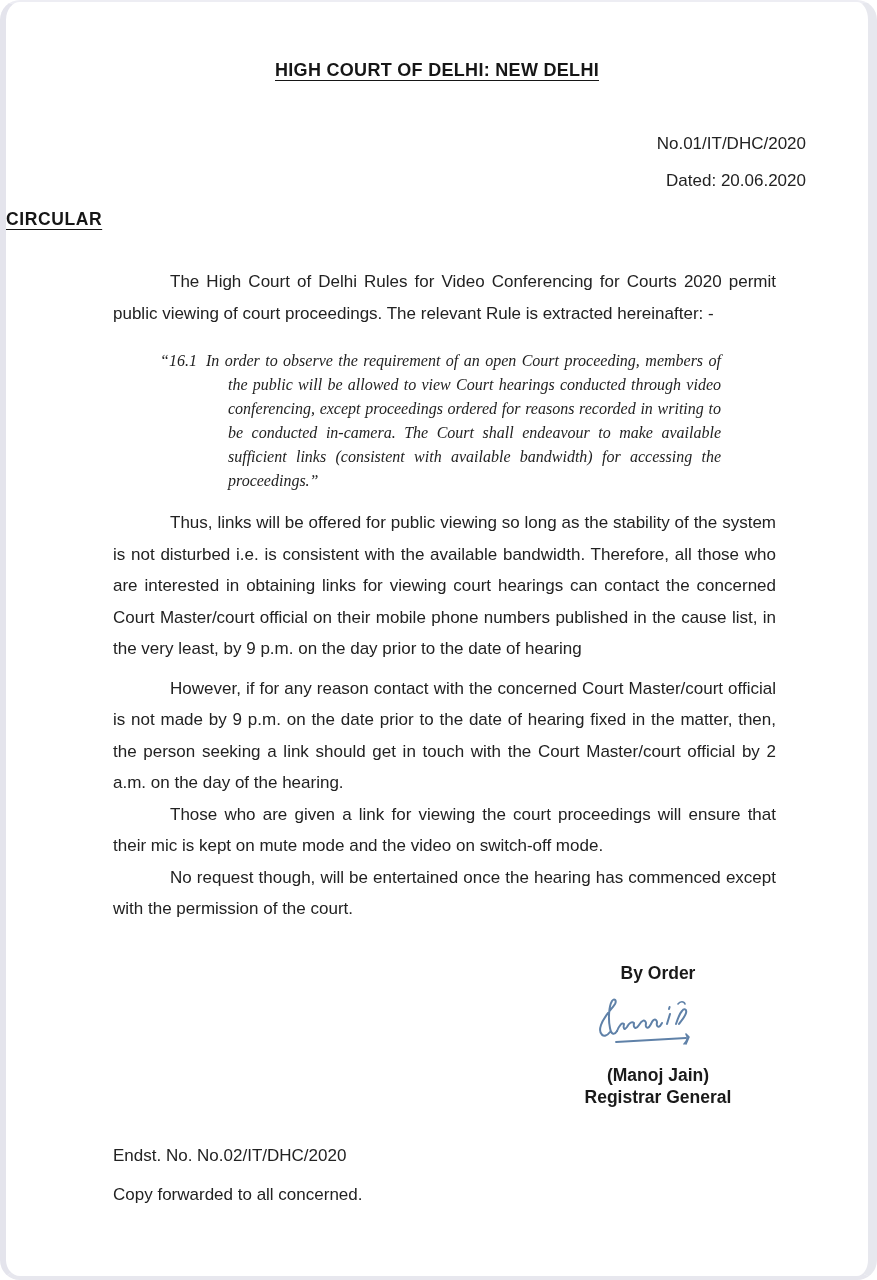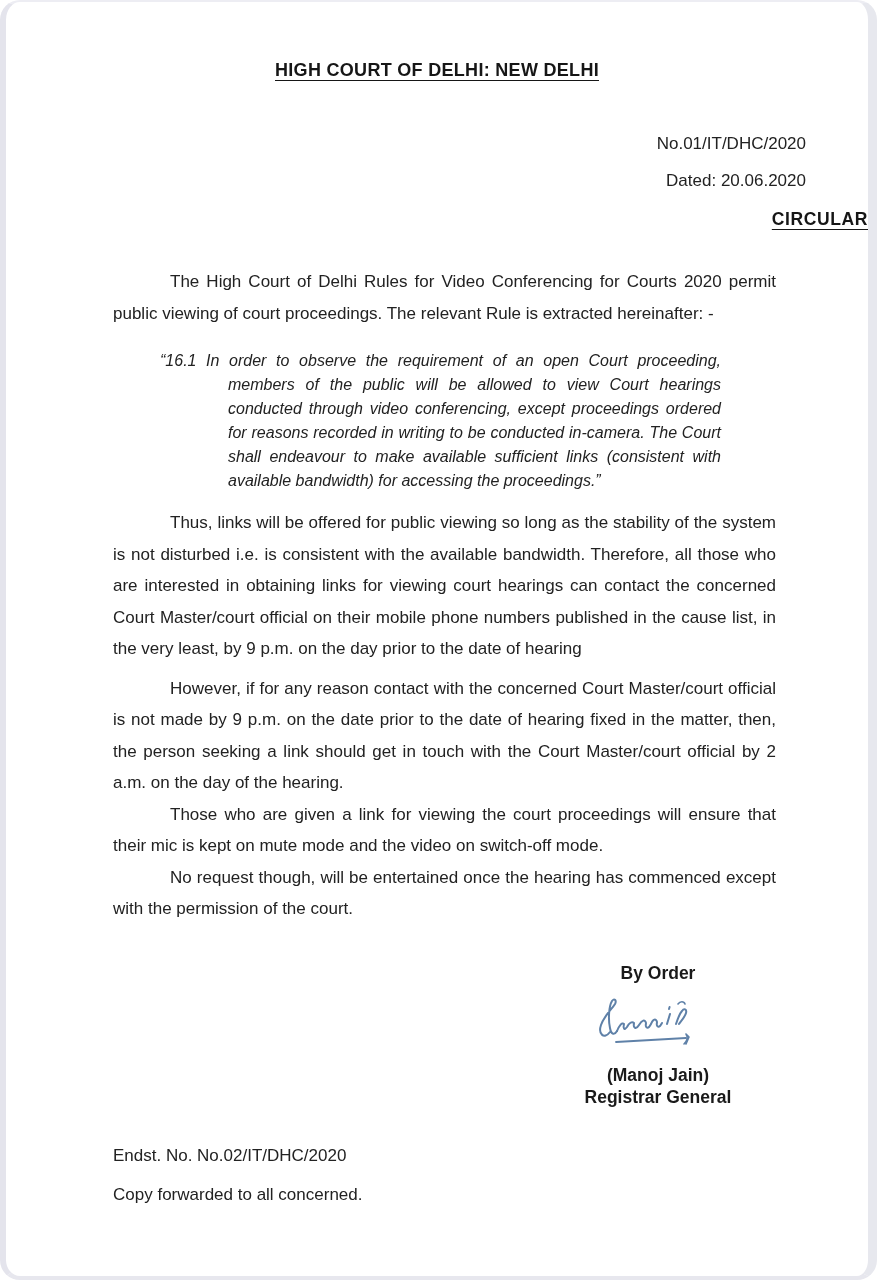--- a/index.html
+++ b/index.html
@@ -32,21 +32,21 @@
   }
   .refblock {
     margin: 44px 62px 0 0;
     text-align: right;
     font-size: 17px;
     line-height: 37px;
     color: #222;
   }
   .subject {
     margin: 10px 0 0 0;
-    text-align: right;
+    text-align: left;
     font-size: 17.5px;
     font-weight: bold;
     letter-spacing: 0.6px;
     text-decoration: underline;
     text-underline-offset: 4px;
     color: #161616;
   }
   .content {
     margin: 0 92px 0 107px;
     font-size: 17px;
@@ -56,20 +56,21 @@
     text-align: justify;
     text-indent: 57px;
     line-height: 31.5px;
     color: #222;
   }
   .p-intro   { margin-top: 36px; }
   .p-links   { margin-top: 14px; }
   .p-however { margin-top: 8px; }
   .quote {
     margin: 20px 55px 0 47px;
+    font-family: Liberation Serif, serif;
   }
   .qpara {
     margin: 0;
     font-style: italic;
     font-size: 16px;
     line-height: 24px;
     text-align: justify;
     padding-left: 68px;
     text-indent: -68px;
     color: #222;

